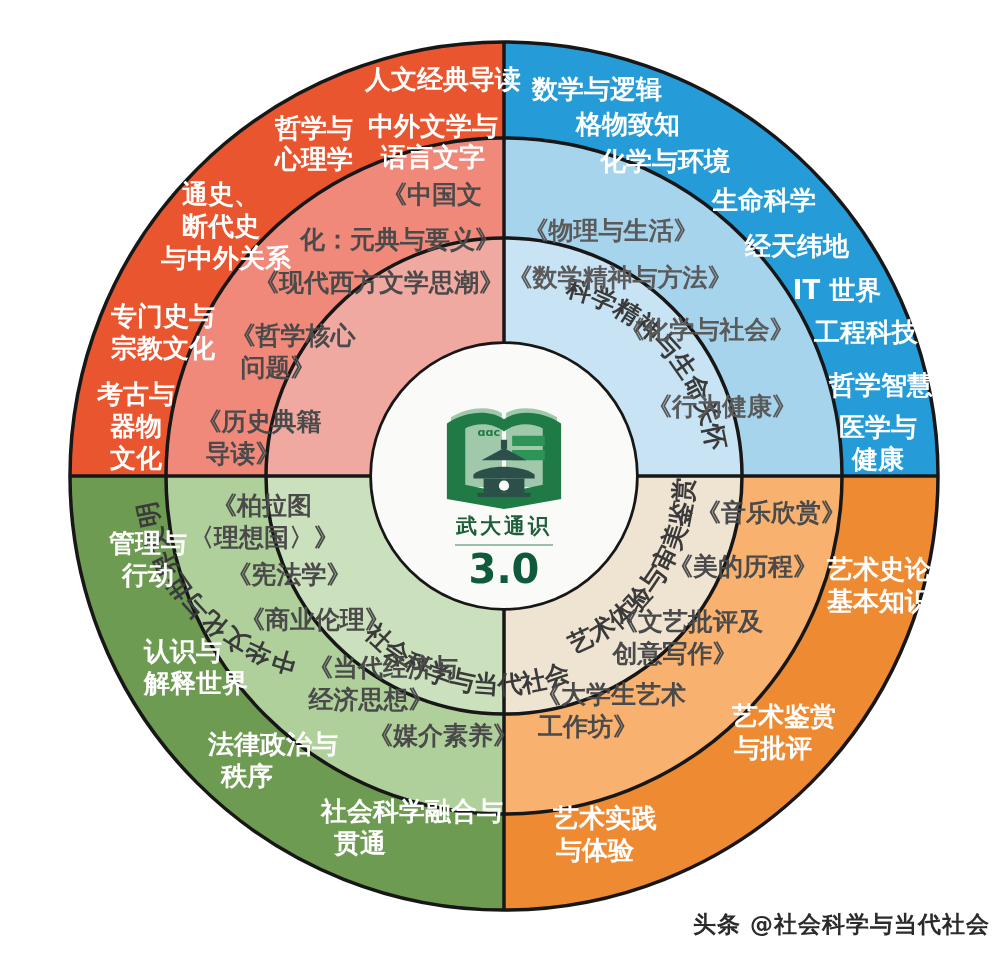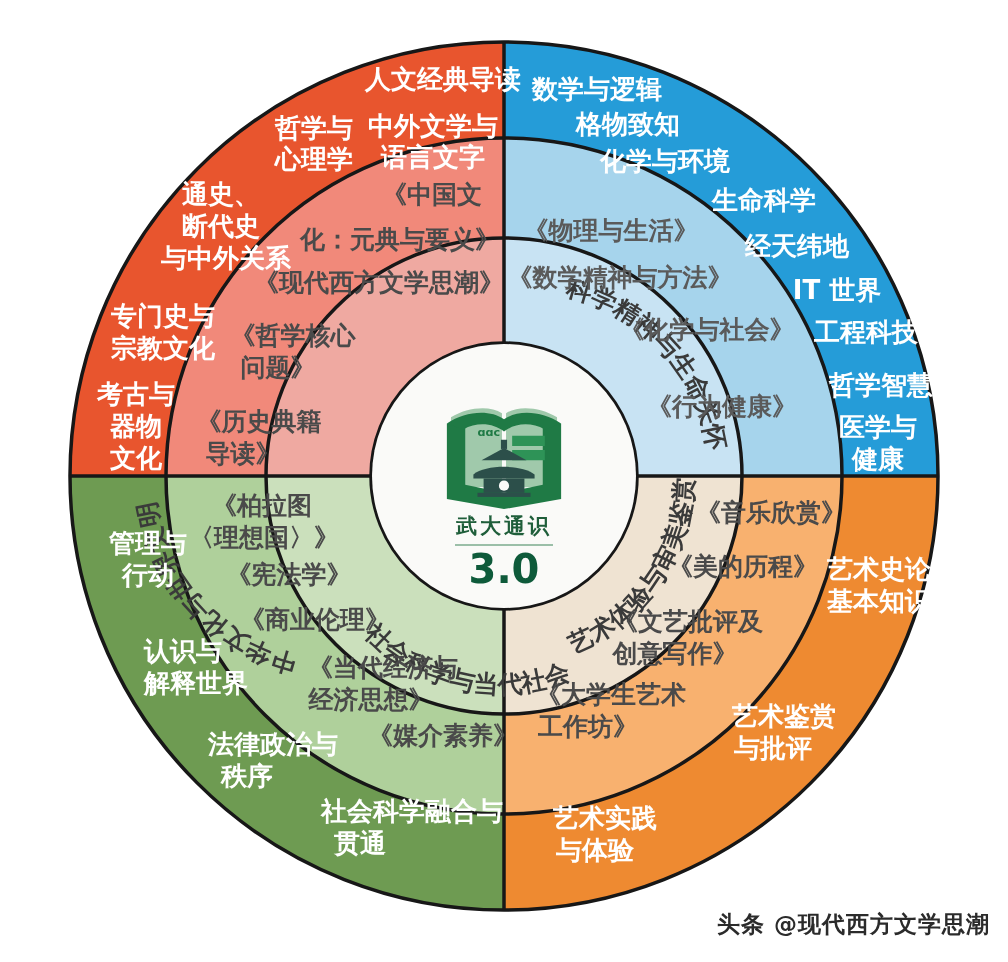--- a/index.html
+++ b/index.html
@@ -202,13 +202,13 @@
   <g id="lbl-art-mid">
       <text x="771" y="521" text-anchor="middle" font-size="25" font-weight="bold" fill="#4a4a4a">《音乐欣赏》</text>
       <text x="743" y="575" text-anchor="middle" font-size="25" font-weight="bold" fill="#4a4a4a">《美的历程》</text>
       <text x="688" y="630" text-anchor="middle" font-size="25" font-weight="bold" fill="#4a4a4a">《文艺批评及</text>
       <text x="675" y="662" text-anchor="middle" font-size="25" font-weight="bold" fill="#4a4a4a">创意写作》</text>
       <text x="611" y="703" text-anchor="middle" font-size="25" font-weight="bold" fill="#4a4a4a">《大学生艺术</text>
       <text x="588" y="735" text-anchor="middle" font-size="25" font-weight="bold" fill="#4a4a4a">工作坊》</text>
     </g>
 </svg>
 
-<div class="credit">头条 @现代西方文学思潮</div>
+<div class="credit">头条 @社会科学与当代社会</div>
 
 </body></html>

